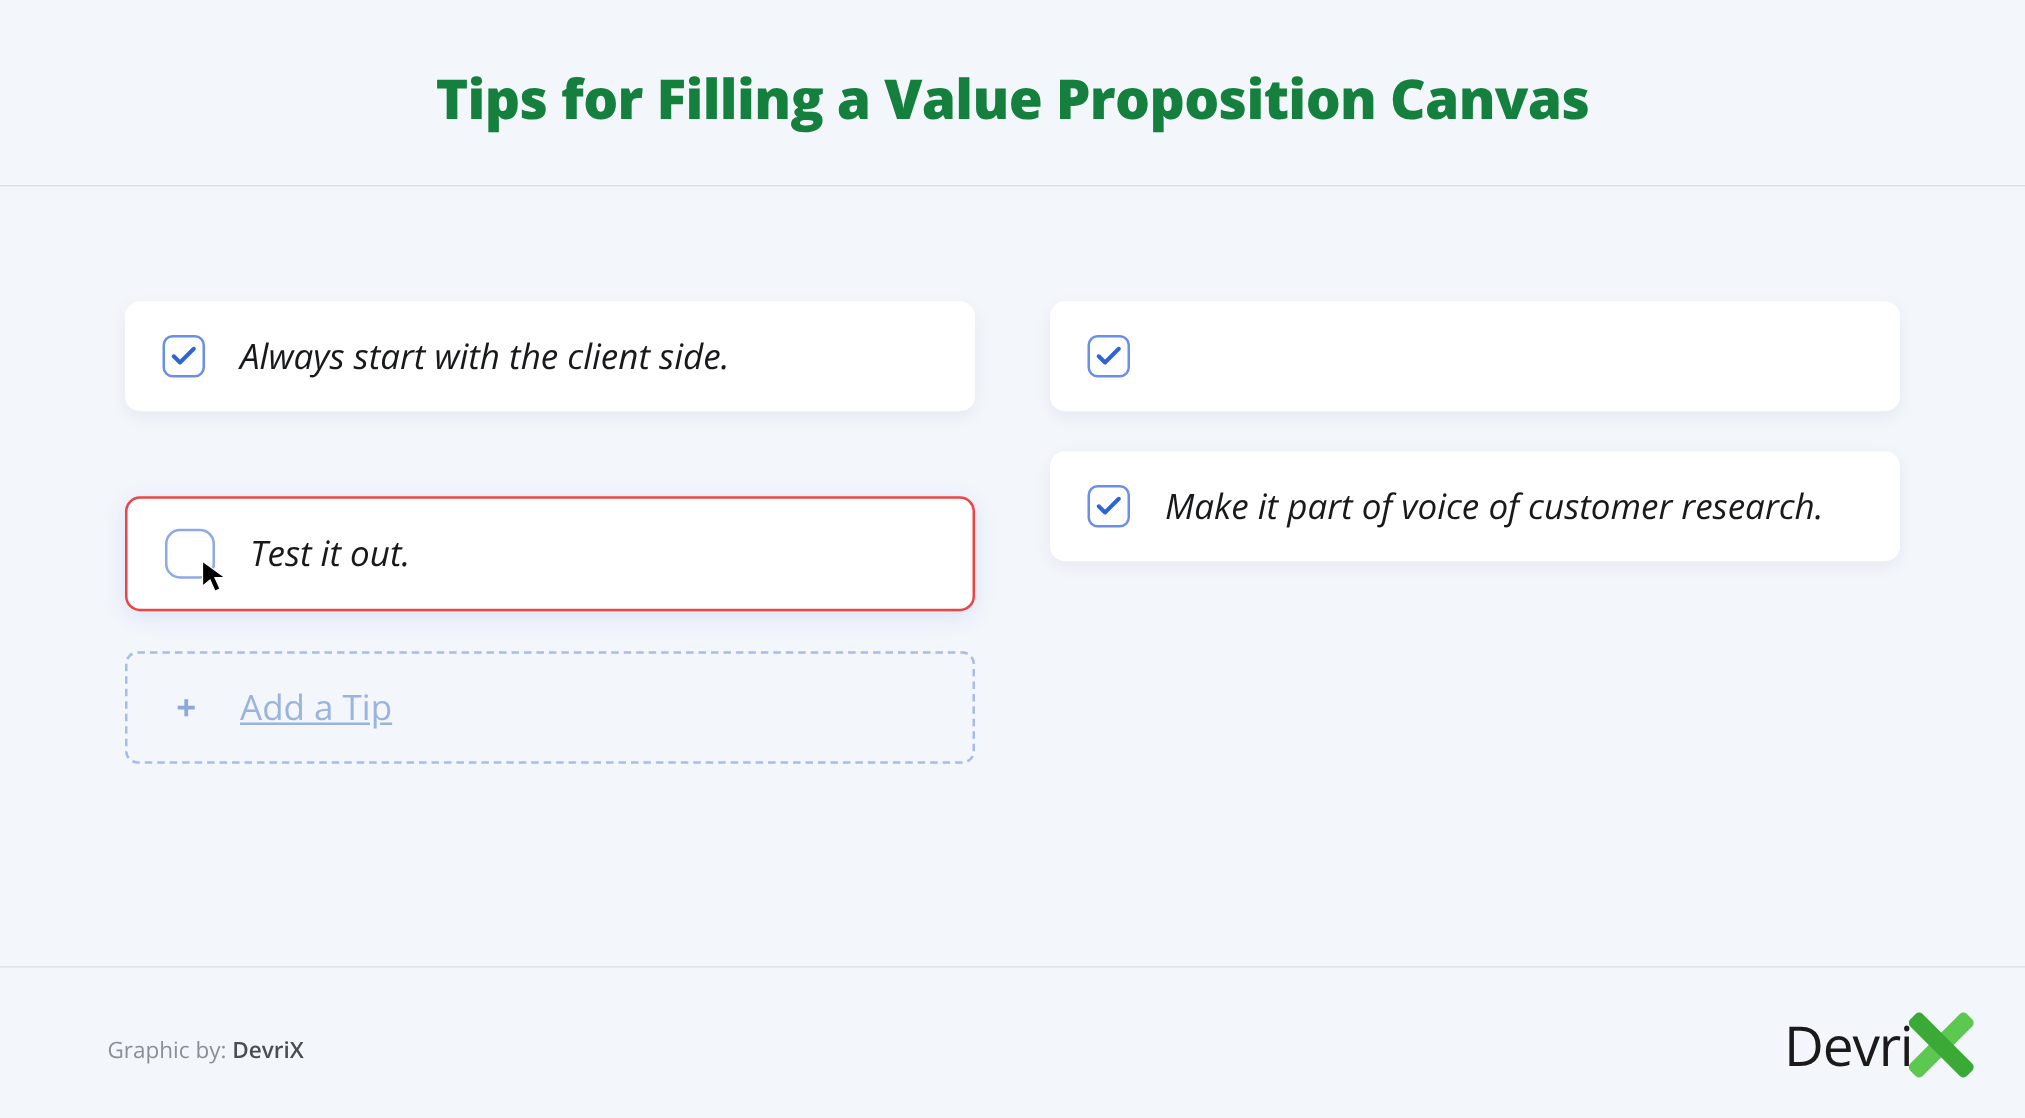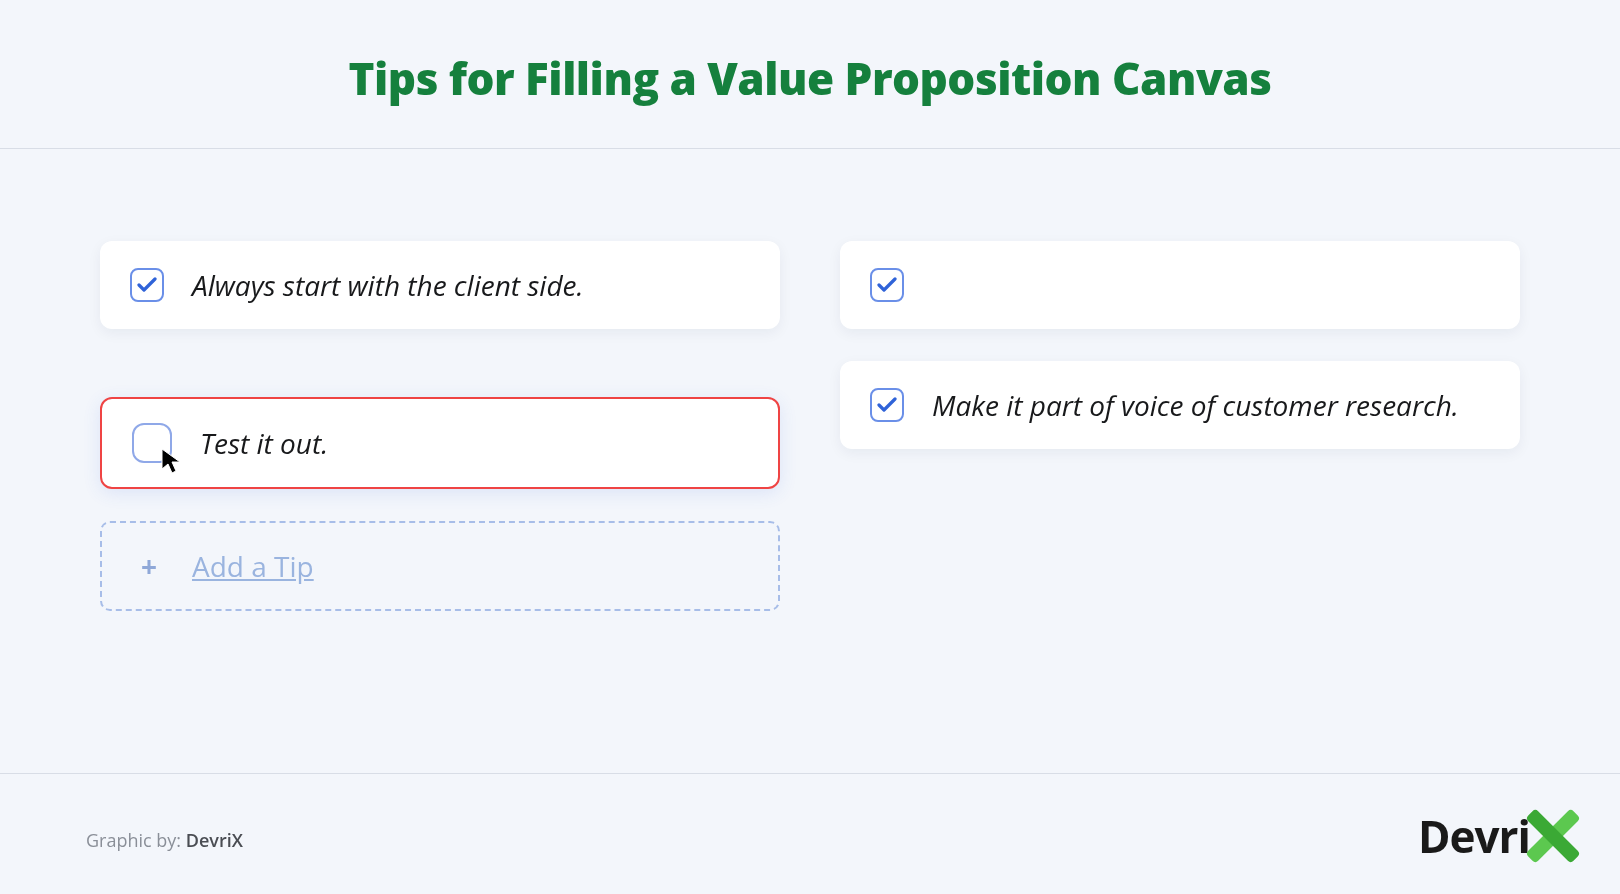--- a/index.html
+++ b/index.html
@@ -118,21 +118,21 @@
   .footer .brand { color: #4a4d53; font-weight: 600; }
   .logo {
     position: absolute;
     right: 40px;
     bottom: 28px;
     display: flex;
     align-items: center;
   }
   .logo-text {
     font-size: 44px;
-    font-weight: 700;
+    font-weight: 400;
     color: #1a1a1a;
     letter-spacing: -1px;
   }
   .logo-x {
     position: relative;
     width: 54px;
     height: 54px;
     margin-left: -4px;
   }
   .logo-x .bar {

